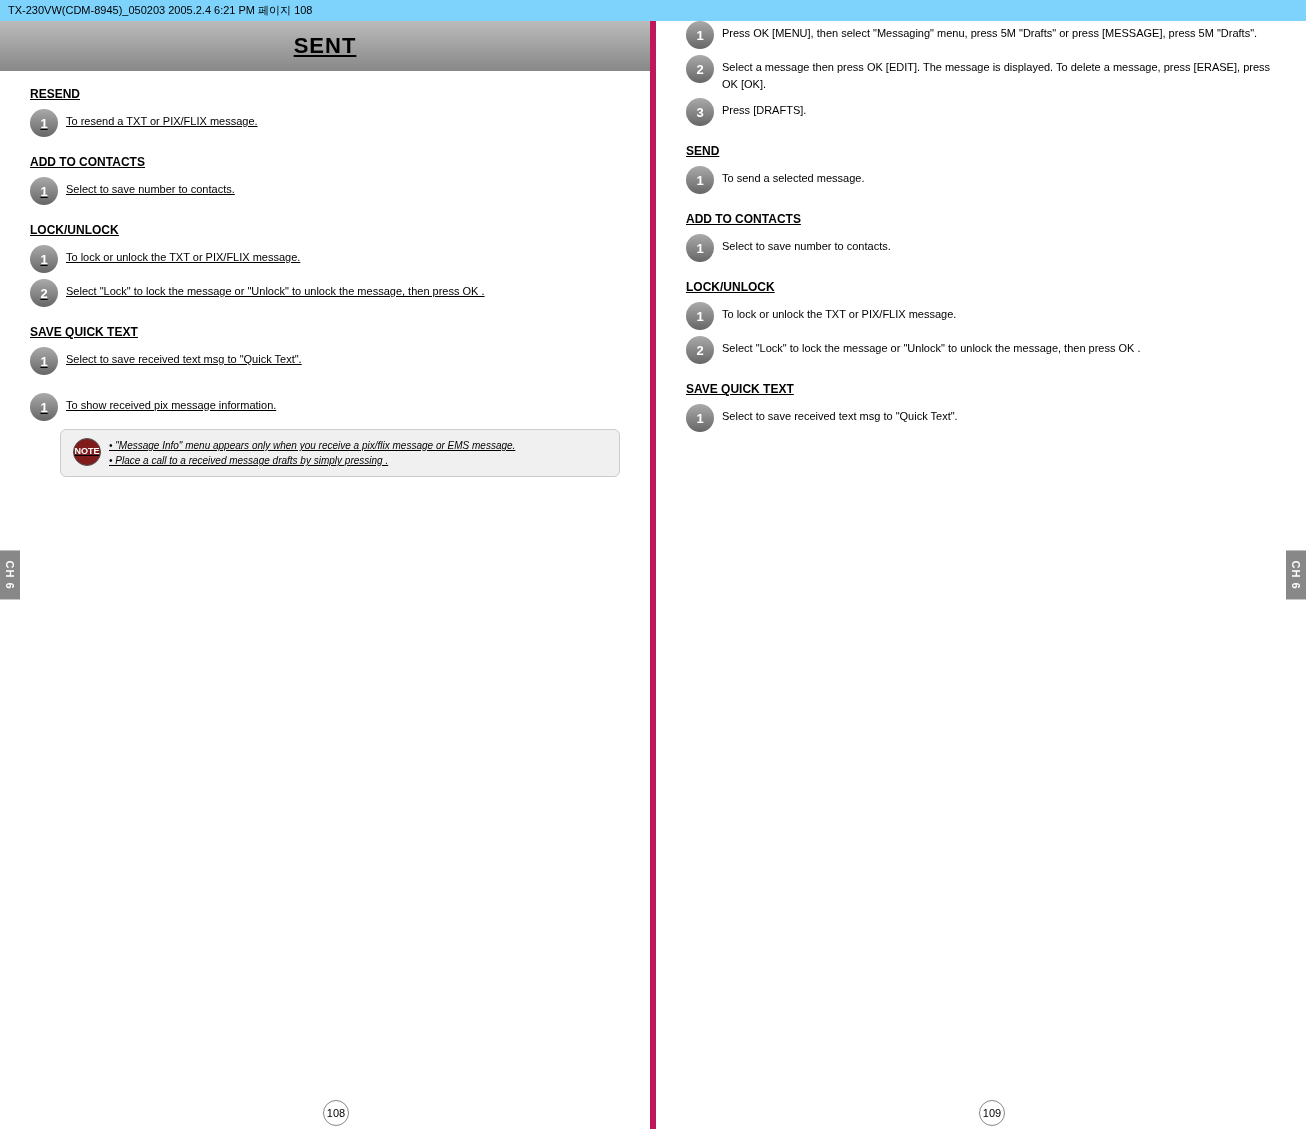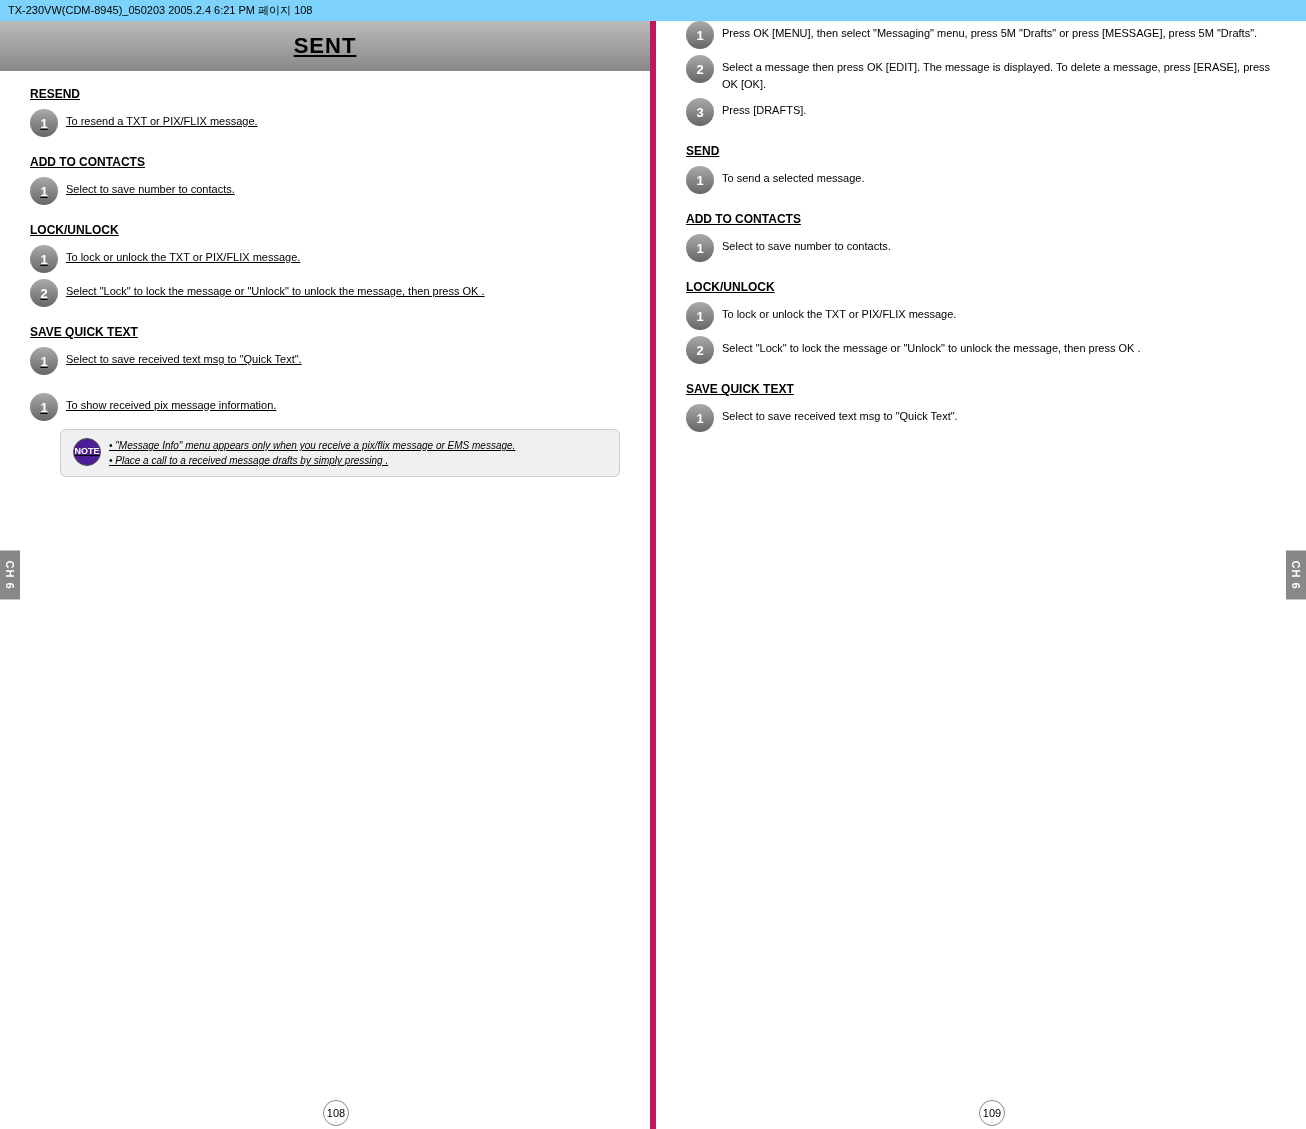--- a/index.html
+++ b/index.html
@@ -89,21 +89,21 @@
       font-size: 10px;
       color: #000;
       margin-top: 8px;
       margin-left: 30px;
       line-height: 1.5;
       display: flex;
       gap: 8px;
       align-items: flex-start;
     }
     .note-badge {
-      background: #4c1d95;
+      background: #7f1d1d;
       color: #fff;
       font-size: 9px;
       font-weight: bold;
       border-radius: 50%;
       width: 28px;
       height: 28px;
       display: flex;
       align-items: center;
       justify-content: center;
       flex-shrink: 0;

